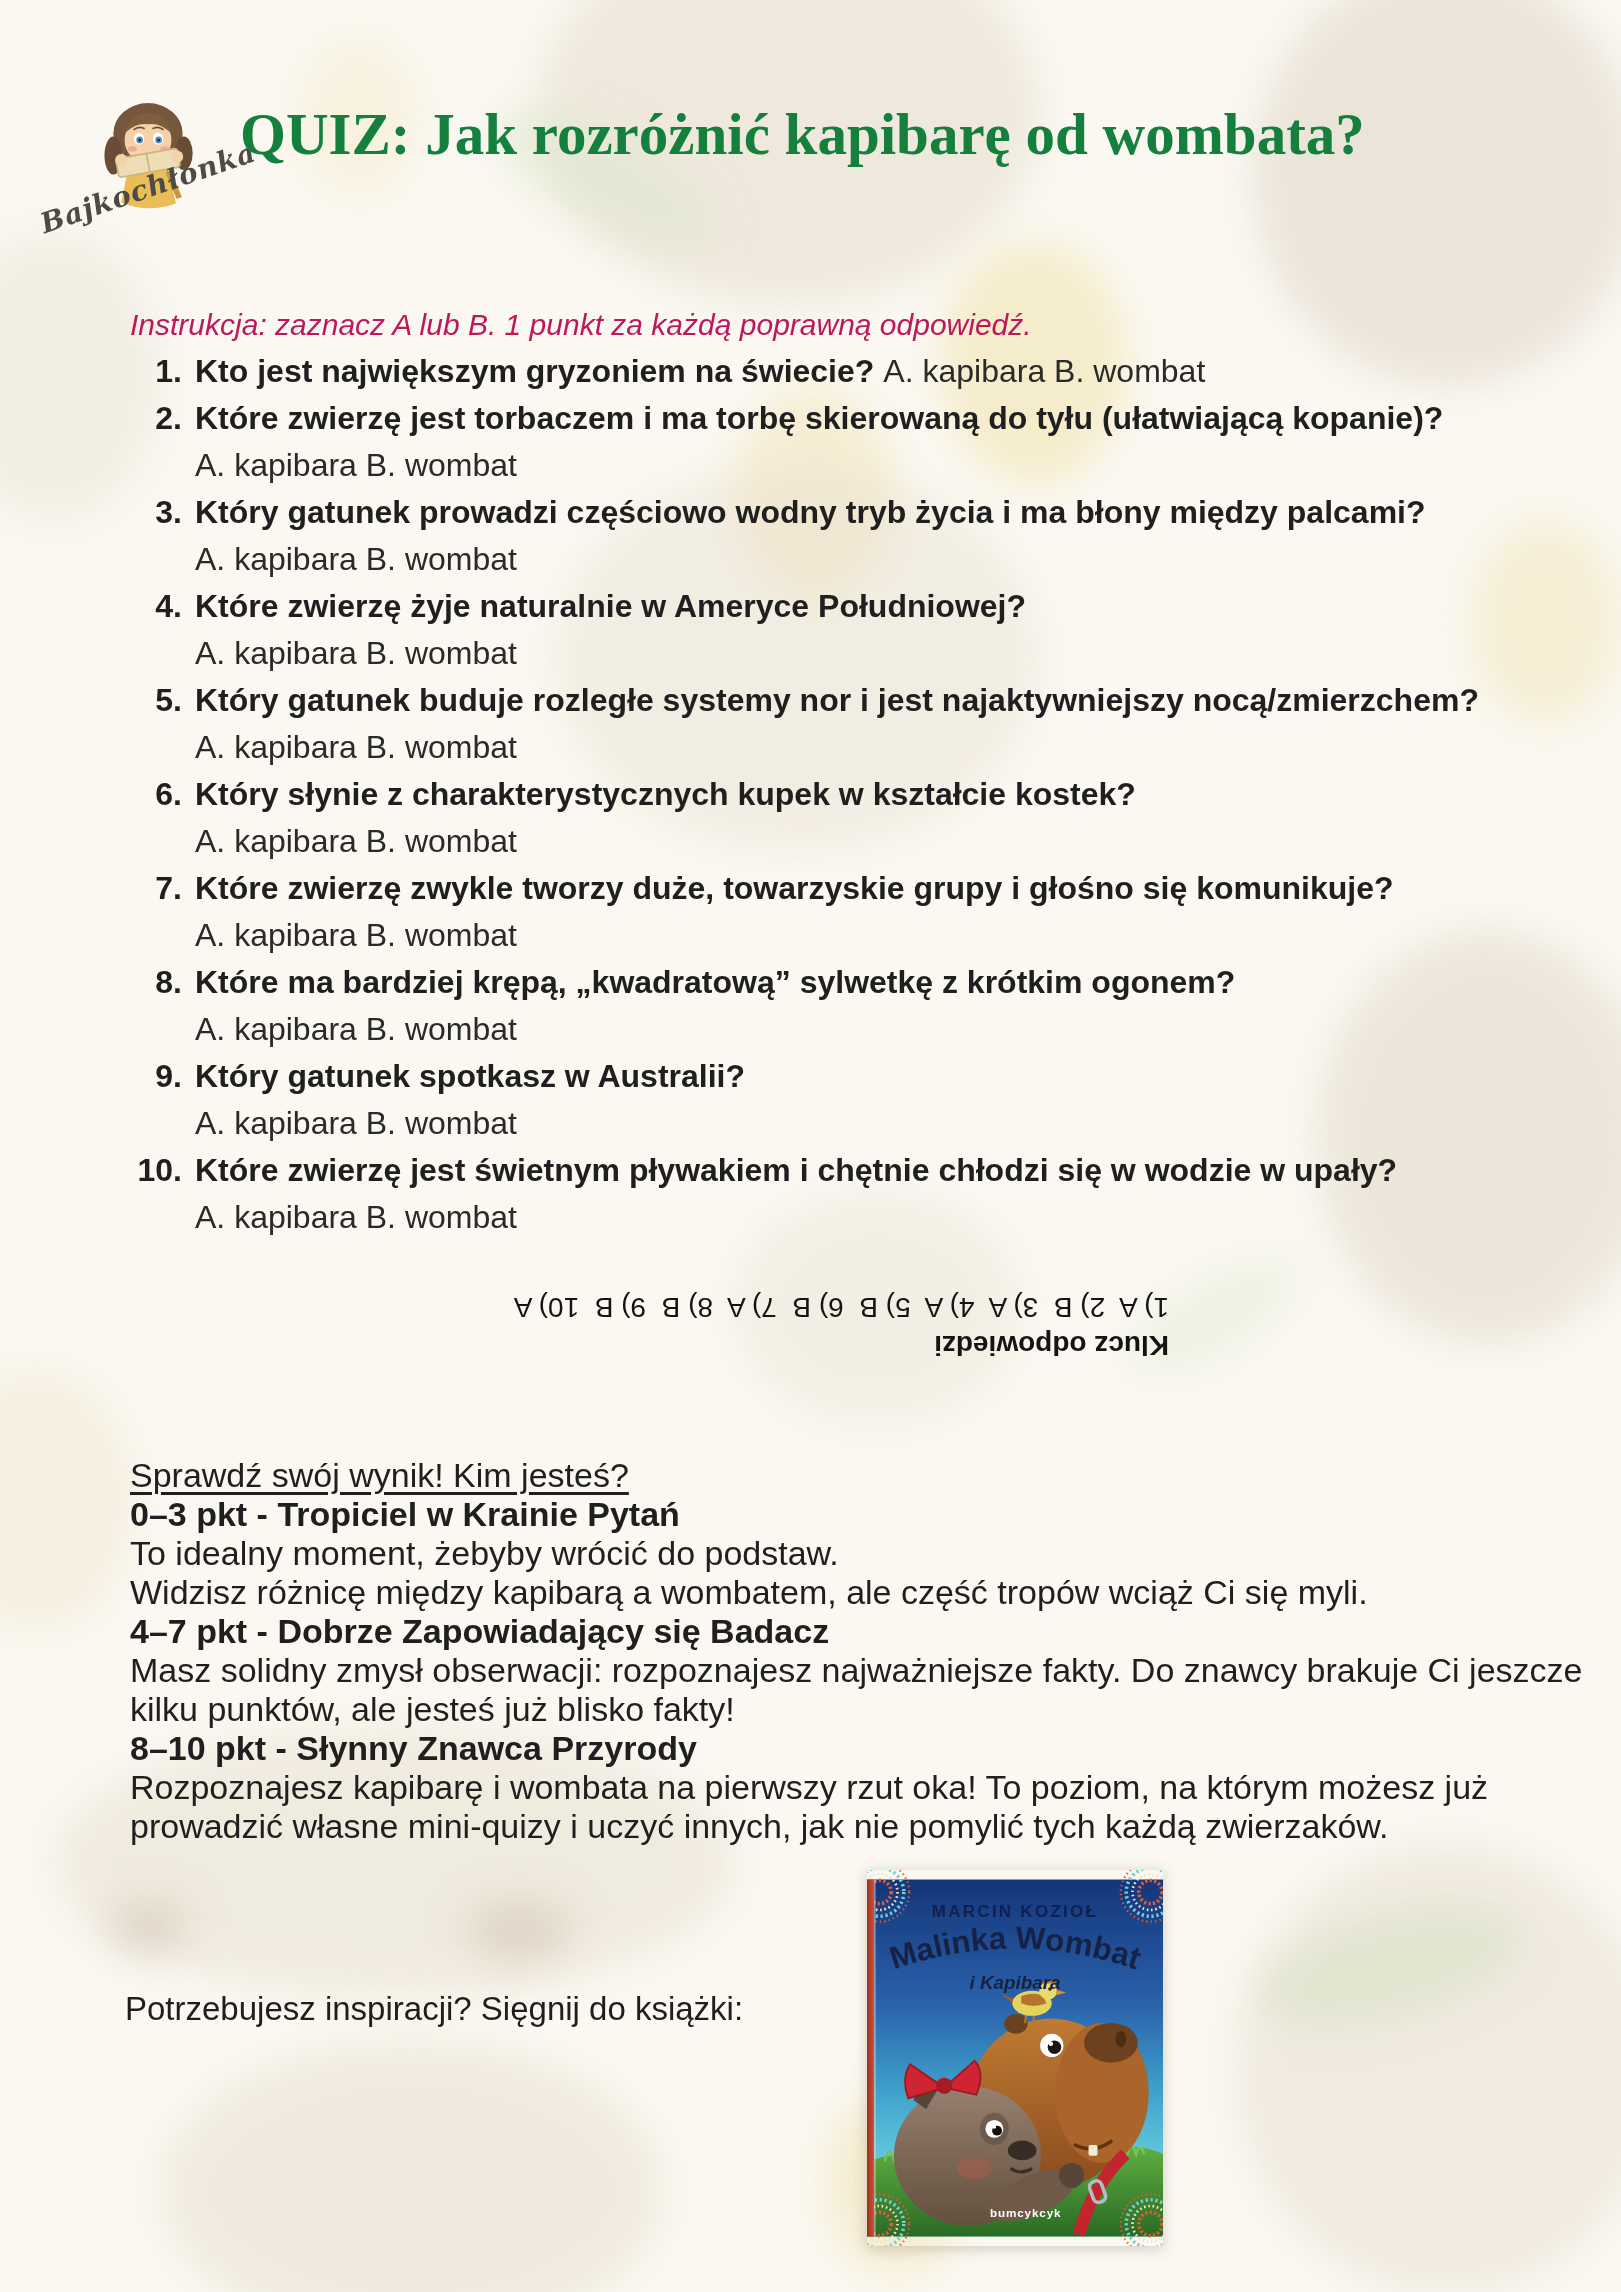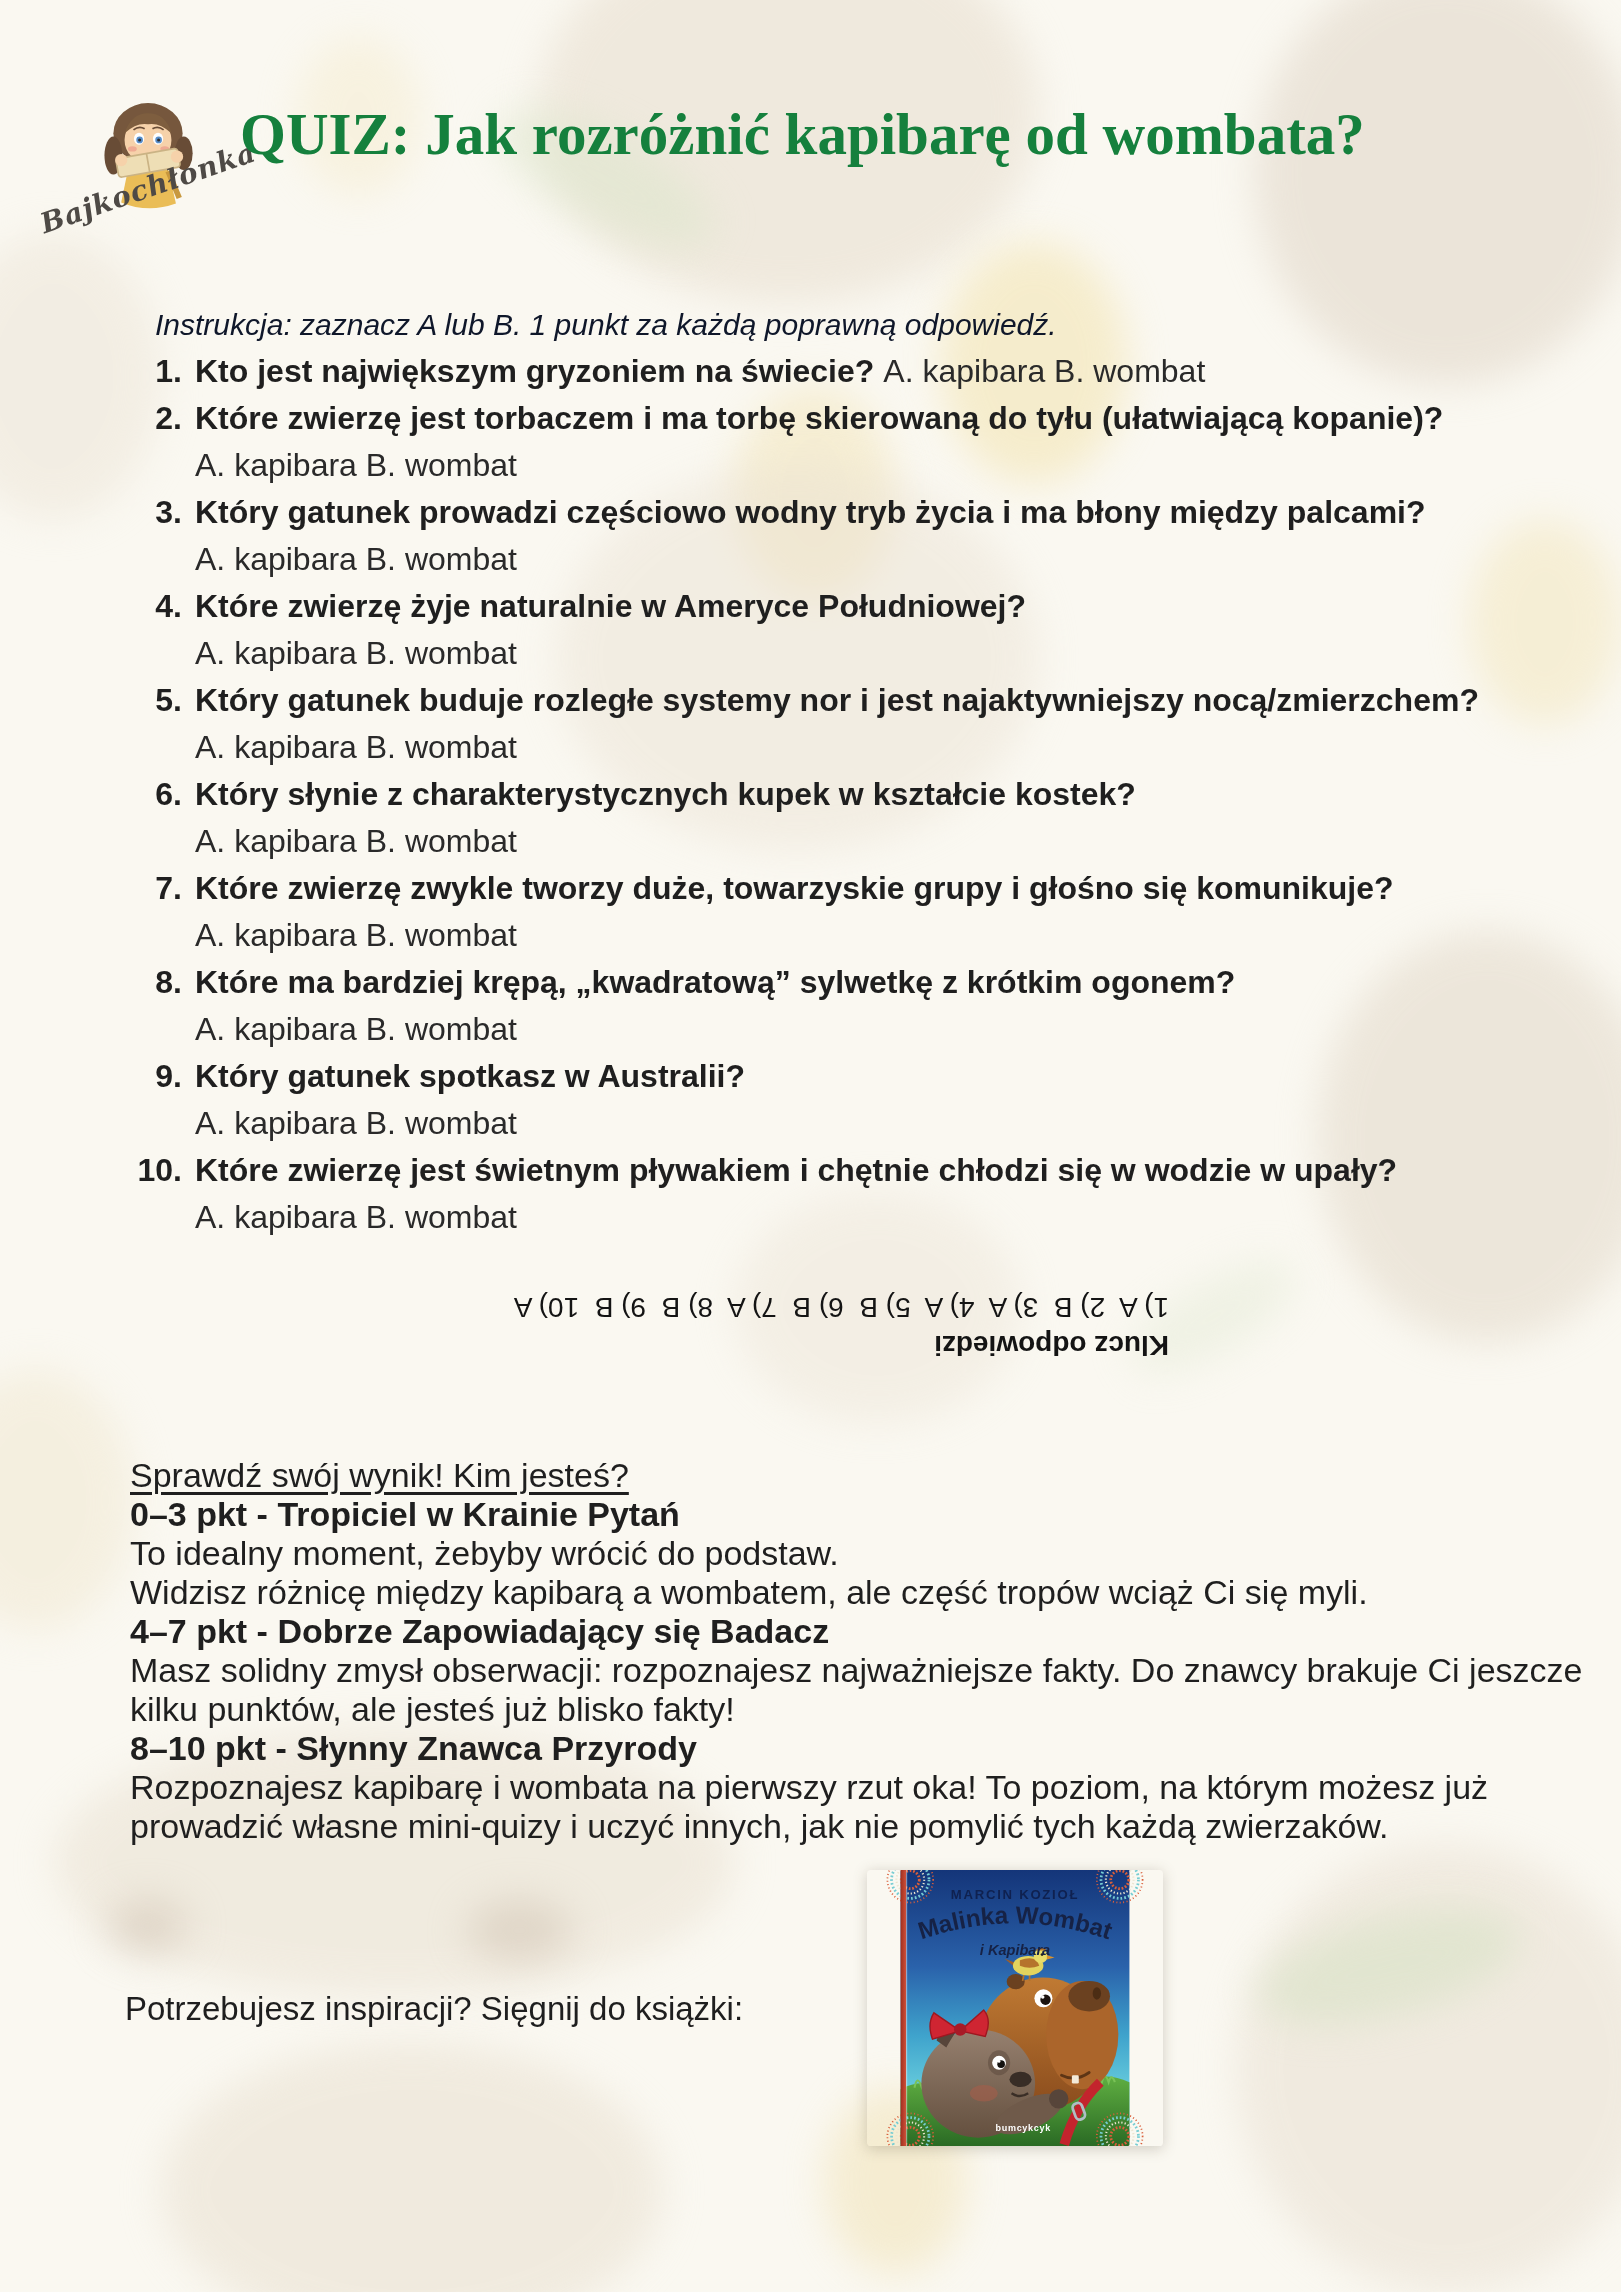--- a/index.html
+++ b/index.html
@@ -24,21 +24,21 @@
 
   
   .title {
     position:absolute; left:240px; top:100px; margin:0;
     font-family:"Liberation Serif", serif; font-weight:700;
     font-size:59px; color:#15803d; white-space:nowrap;
   }
 
   
   .quiz { position:absolute; left:130px; top:301px; width:1433px; font-size:32px; line-height:47px; }
-  .instruction { font-style:italic; font-size:30px; color:#0f172a; white-space:nowrap;margin-left:25px; }
+  .instruction { font-style:italic; font-size:30px; color:#be185d; white-space:nowrap; }
   ol.questions { list-style:none; margin:0; padding:0; }
   ol.questions li { position:relative; padding-left:65px; }
   .qline { white-space:nowrap; }
   .qnum { position:absolute; left:0; top:0; width:52px; text-align:right; font-weight:700; }
   .qtext { font-weight:700; }
   .ab { font-weight:400; color:#2a2a2a; }
   span.ab { margin-left:9px; }
 
   
   .answer-key {
@@ -51,21 +51,21 @@
 
   
   .results { position:absolute; left:130px; top:1456px; width:1451px; font-size:34px; line-height:39px; }
   .results-heading { text-decoration:underline; text-underline-offset:4.5px; white-space:nowrap; }
   .tier-title { font-weight:700; white-space:nowrap; }
   .tier-line { white-space:nowrap; }
 
   
   .cta { position:absolute; left:125px; top:1990px; font-size:33px; color:#1e1e1e; white-space:nowrap; }
   .book {
-    position:absolute; left:867px; top:1870px; width:296px; height:276px;
+    position:absolute; left:867px; top:1870px; width:296px; height:376px;
     border-radius:3.6px; overflow:hidden;
     box-shadow:0 2.7px 14.3px rgba(90,80,60,.25);
   }
   .book svg { display:block; width:100%; height:100%; font-family:"Liberation Sans", sans-serif; }
 </style>
 </head>
 <body>
 
 <div class="page">
 

